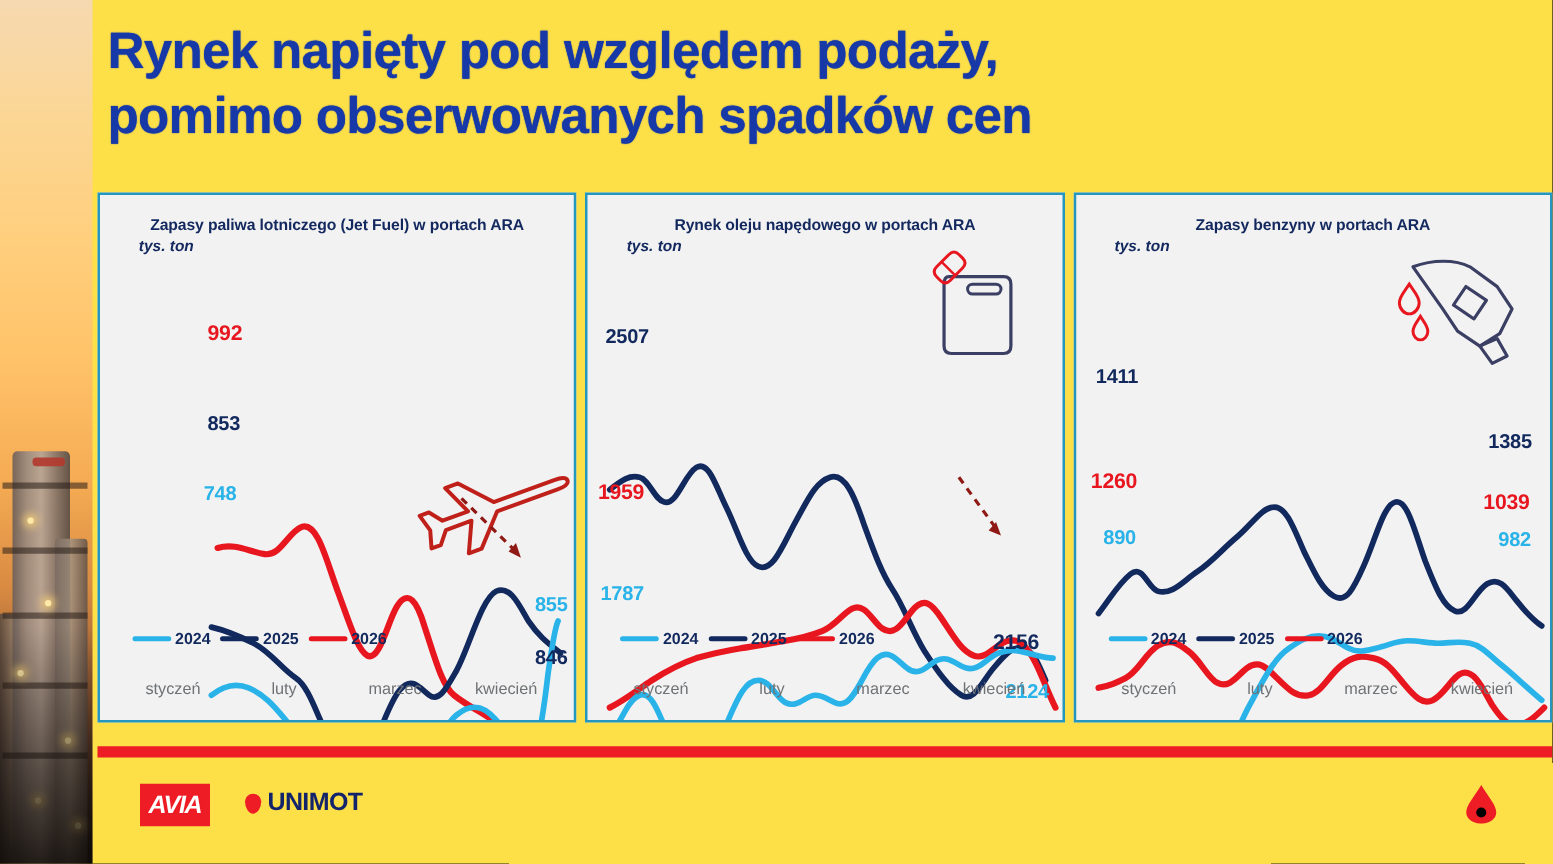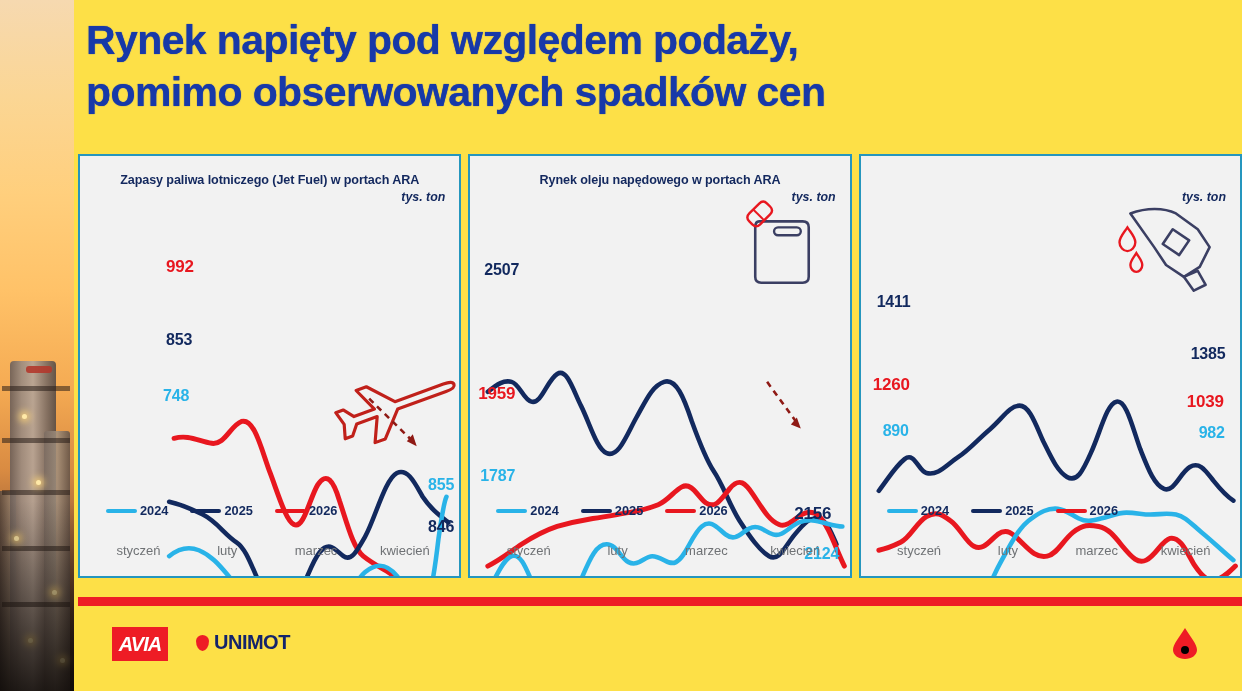--- a/index.html
+++ b/index.html
@@ -76,40 +76,40 @@
     border: 2px solid #2596be;
     overflow: hidden;
   }
   .panel-title {
     position: absolute; left: 14px; right: 14px; top: 16px;
     text-align: center;
     color: #13285e; font-weight: 800; font-size: 12.6px;
     line-height: 1.35; letter-spacing: -.1px;
   }
   .panel-sub {
-    position: absolute; left: 24px; right: 14px; top: 34px;
-    text-align: right;
+    position: absolute; left: 31px; right: 14px; top: 34px;
+    text-align: left;
     color: #13285e; font-weight: 800; font-style: italic; font-size: 12.4px;
   }
   .plot { position: absolute; left: 0; top: 0; width: 100%; height: 100%; }
   .plot svg { display:block; width:100%; height:100%; }
 
   .pt-label {
     position: absolute; font-weight: 800; font-size: 16px;
     letter-spacing: -.2px; white-space: nowrap;
   }
   .c-red   { color: #e8171f; }
   .c-navy  { color: #12295e; }
   .c-cyan  { color: #29b3e8; }
   .big { font-size: 17px; }
 
   
   .legend {
     position: absolute; left: 26px; bottom: 58px;
-    display: flex; align-items: center; gap: 22px;
+    display: flex; align-items: center; gap: 8px;
   }
   .leg-item { display: flex; align-items: center; gap: 3px; }
   .leg-line { display: inline-block; width: 31px; height: 4px; border-radius: 2px; }
   .leg-txt { color: #12295e; font-weight: 800; font-size: 12.8px; }
 
   
   .months {
     position: absolute; left: 14px; right: 10px; bottom: 18px;
     display: flex; justify-content: space-between;
     color: #6f7275; font-size: 13px;
@@ -307,20 +307,21 @@
 
       <div class="months">
         <span>styczeń</span>
         <span>luty</span>
         <span>marzec</span>
         <span>kwiecień</span>
       </div>
     </div>
 
     <div class="panel">
+      <div class="panel-title">Zapasy benzyny w portach ARA</div>
       <div class="panel-sub">tys. ton</div>
 
       <div class="plot">
         <svg viewBox="0 0 383 424" preserveAspectRatio="none">
 
           <g fill="none" stroke="#3b3f63" stroke-width="2.6" stroke-linejoin="round">
             <path d="M272,58 C288,52 306,52 318,58 L340,74 L352,92 L342,112 L326,122 L308,110 L296,92 Z"></path>
             <path d="M326,122 L336,136 L348,130 L340,116 Z"></path>
             <rect x="308" y="78" width="20" height="18" transform="rotate(34 318 87)"></rect>
           </g>

